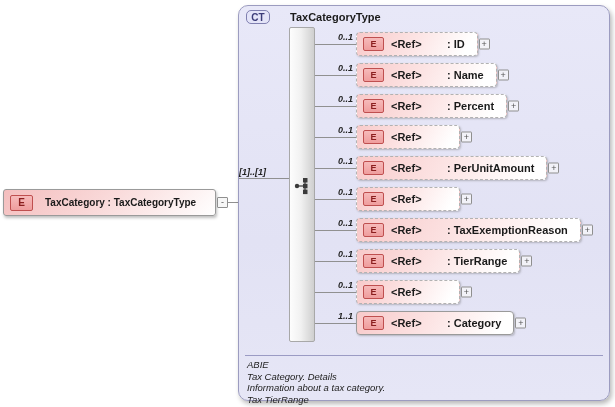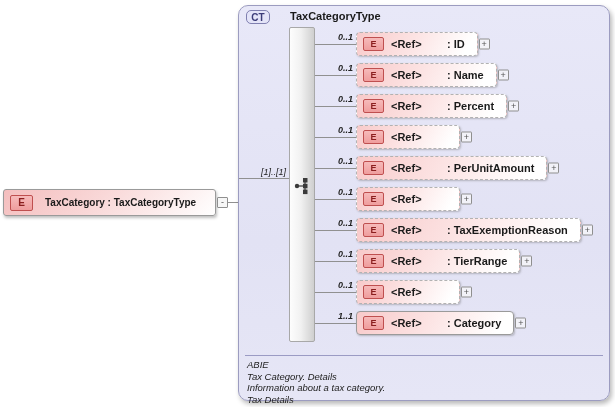--- a/index.html
+++ b/index.html
@@ -32,33 +32,33 @@
   #root-collapse{left:217px;top:197px;}
   .hline{position:absolute;height:1px;background:#909090;}
   #line-root-to-ct{left:228px;top:202px;width:10px;}
   
   .ct-box{
     position:absolute;left:238px;top:5px;width:372px;height:396px;box-sizing:border-box;
     border:1px solid #9c9cc0;border-radius:10px;
     background:linear-gradient(180deg,#e8e8f8 0%,#e2e2f4 60%,#e6e6f6 100%);
     box-shadow:2px 3px 5px rgba(0,0,0,0.28);
   }
-  .ct-header{position:absolute;left:7px;top:4px;display:flex;align-items:flex-start;}
+  .ct-header{position:absolute;left:7px;top:4px;display:flex;align-items:center;}
   .ct-badge{
     display:inline-flex;align-items:center;justify-content:center;
     width:24px;height:14px;box-sizing:border-box;
     border:1px solid #8080b0;border-radius:5px;background:#e4e4f8;
     color:#3c3c78;font-size:10px;font-weight:bold;
   }
   .ct-title{margin-left:20px;font-size:11px;font-weight:bold;white-space:nowrap;}
   
   #line-ct-to-bar{left:0;top:172px;width:50px;}
   .compositor-card{
-    position:absolute;left:0;top:161px;width:47px;text-align:right;
-    font-size:9px;font-style:italic;font-weight:normal;color:#222;white-space:nowrap;
+    position:absolute;left:0;top:161px;width:47px;
+    font-size:9px;font-style:italic;font-weight:bold;color:#222;white-space:nowrap;
   }
   
   .seq-bar{
     position:absolute;left:50px;top:21px;width:26px;height:315px;box-sizing:border-box;
     border:1px solid #a8a8a8;border-radius:2px;
     background:linear-gradient(90deg,#fdfdfd 0%,#f1f1f1 45%,#cfcfcf 100%);
   }
   .seq-icon{position:absolute;left:54px;top:171px;}
   
   #rows{position:absolute;left:76px;top:26px;display:flex;flex-direction:column;gap:7px;}
@@ -237,17 +237,17 @@
       <span class="plus">+</span>
     </div>
   </div>
 </div>
 
     <div class="ann-sep"></div>
     <div class="annotation">
       <div>ABIE</div>
       <div>Tax Category. Details</div>
       <div>Information about a tax category.</div>
-      <div>Tax Details</div>
+      <div>Tax TierRange</div>
     </div>
   </div>
 
 </div>
 
 </body></html>

